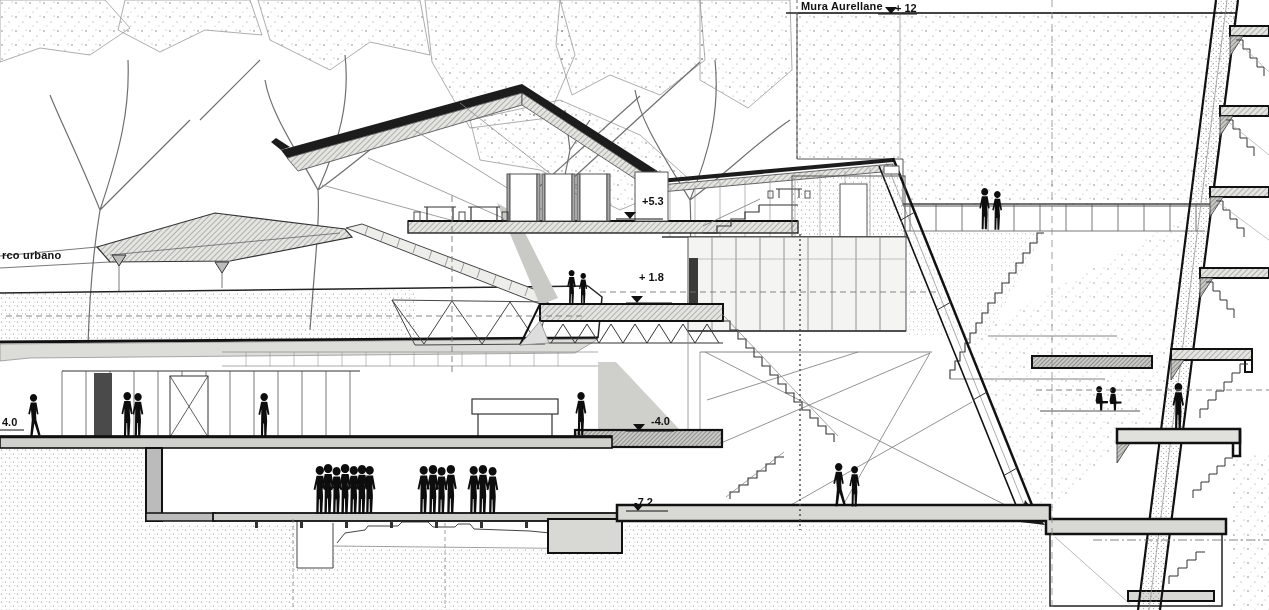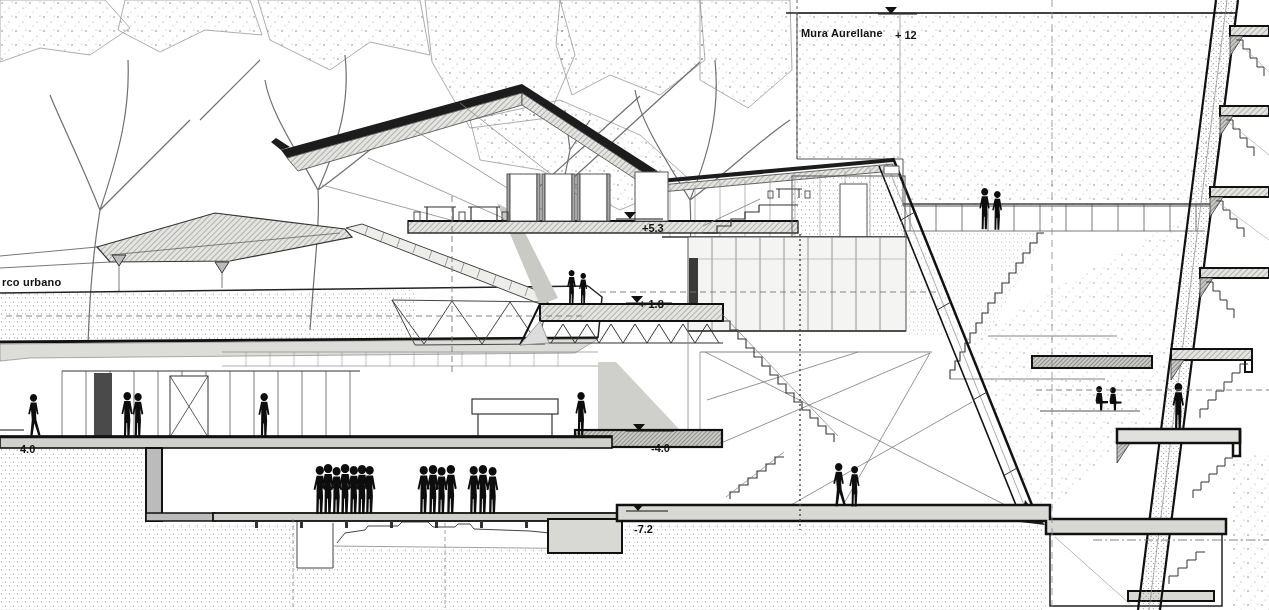--- a/index.html
+++ b/index.html
@@ -1,20 +1,20 @@
 <!DOCTYPE html>
 <html><head>
 <meta charset="utf-8">
 <style>
   html,body{margin:0;padding:0;background:#fff;}
   #stage{position:relative;width:1269px;height:610px;background:#fff;overflow:hidden;
          font-family:"Liberation Sans",sans-serif;}
   #stage svg{position:absolute;left:0;top:0;}
   .lbl{position:absolute;font-weight:bold;font-size:11px;color:#111;white-space:nowrap;
-       letter-spacing:.2px;line-height:1;margin-top:27px;}
+       letter-spacing:.2px;line-height:1;}
   .xs{font-size:11px;letter-spacing:0;}
 </style>
 </head>
 <body>
 
 <div id="stage">
 <svg width="1269" height="610" viewBox="0 0 1269 610">
 <defs>
   <pattern id="stipSparse" width="14" height="14" patternUnits="userSpaceOnUse">
     <circle cx="2" cy="3" r=".7" fill="#6b6b6b"></circle>
@@ -440,14 +440,14 @@
 </g>
 </svg>
 
 <div class="lbl" style="left:801px;top:1px">Mura Aurellane</div>
 <div class="lbl xs" style="left:895px;top:3px">+ 12</div>
 <div class="lbl" style="left:2px;top:250px">rco urbano</div>
 <div class="lbl xs" style="left:642px;top:196px">+5.3</div>
 <div class="lbl xs" style="left:639px;top:272px">+ 1.8</div>
 <div class="lbl xs" style="left:651px;top:416px">-4.0</div>
 <div class="lbl xs" style="left:634px;top:497px">-7.2</div>
-<div class="lbl xs" style="left:20px;top:417px">4.0</div>
+<div class="lbl xs" style="left:2px;top:417px">4.0</div>
 </div>
 
 </body></html>

